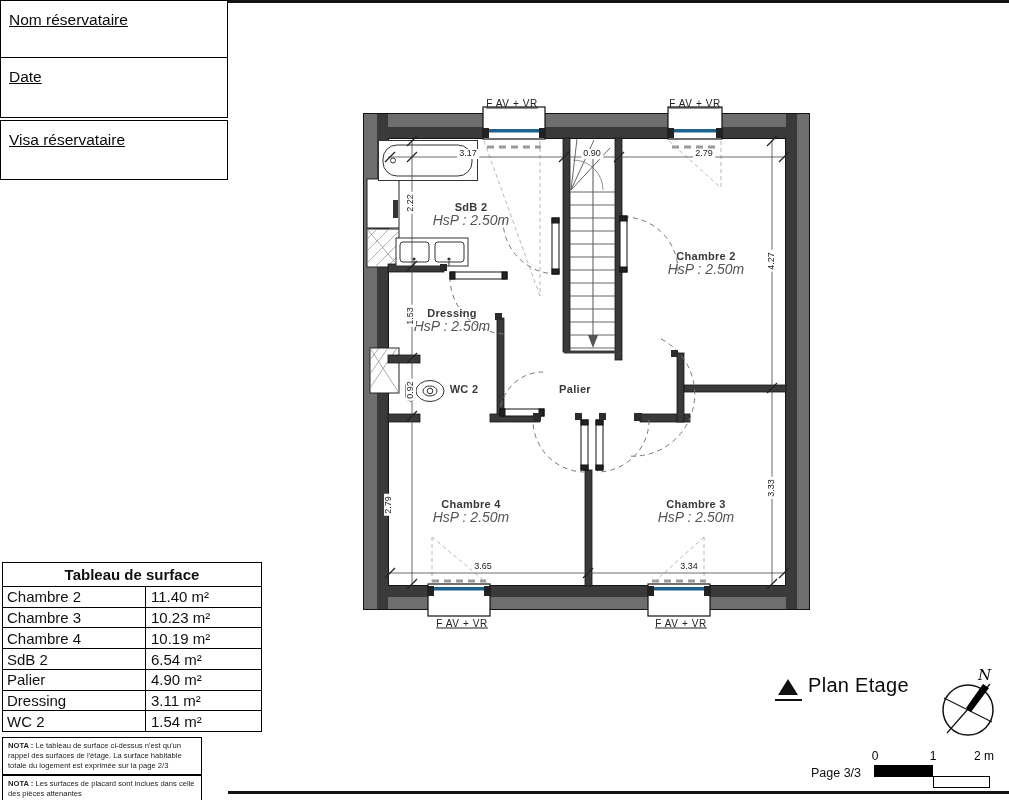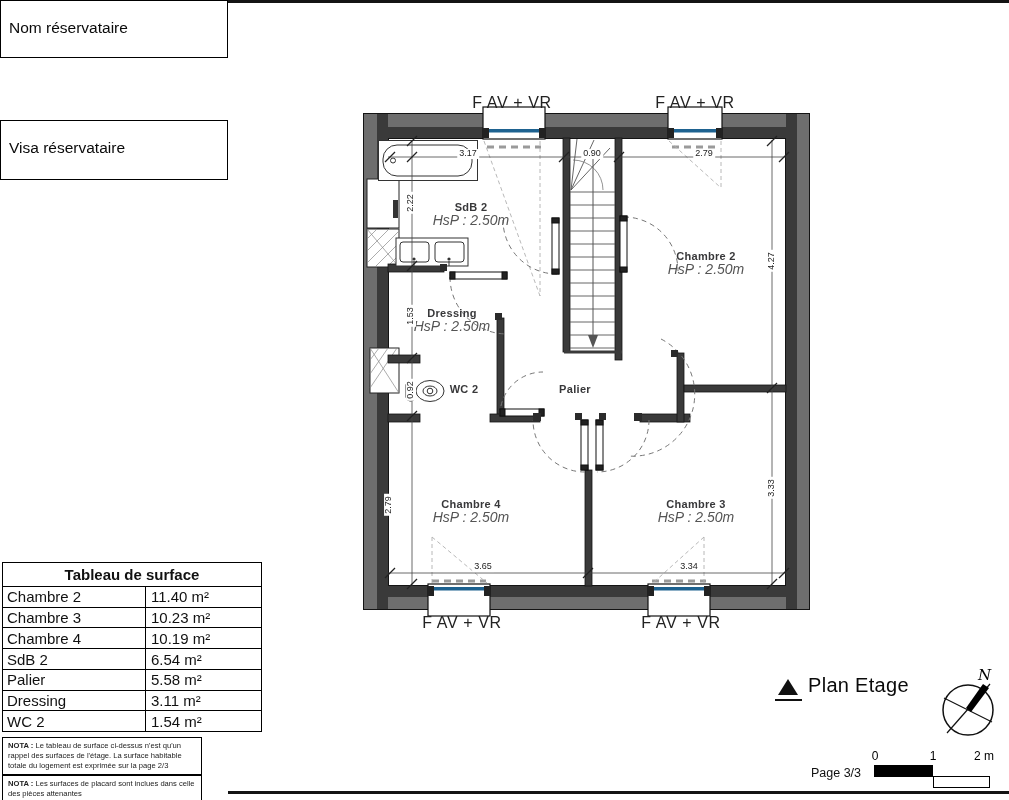--- a/index.html
+++ b/index.html
@@ -5,24 +5,24 @@
   html,body{margin:0;padding:0;background:#fff;}
   #sheet{position:relative;width:1009px;height:800px;background:#fff;overflow:hidden;
          font-family:"Liberation Sans",sans-serif;color:#111;}
   svg{position:absolute;left:0;top:0;}
   .t{position:absolute;white-space:nowrap;}
   .ctr{transform:translate(-50%,-50%);}
   .rot{transform:translate(-50%,-50%) rotate(-90deg);}
   .room{font-weight:bold;font-size:11px;color:#38383a;letter-spacing:.3px;}
   .hsp{font-style:italic;font-size:14px;color:#555;}
   .dim{font-size:9px;color:#222;background:#fff;padding:0 2px;line-height:1.1;}
-  .wlabel{font-size:16px;color:#222;letter-spacing:.6px;font-weight:500;}
+  .wlabel{font-size:10px;color:#222;letter-spacing:.6px;font-weight:500;text-decoration:underline;}
   
   .formbox{position:absolute;left:0;width:228px;border:1.5px solid #000;background:#fff;box-sizing:border-box;}
-  .formbox .lbl{padding:18px 8px;font-size:15.5px;color:#0a0a0a;}
+  .formbox .lbl{padding:10px 8px;font-size:15.5px;color:#0a0a0a;text-decoration:underline;}
   
   #surface-table{position:absolute;left:2px;top:562px;width:260px;height:170px;
     border:1.7px solid #000;box-sizing:border-box;display:flex;flex-direction:column;background:#fff;}
   #surface-table .hd{flex:0 0 23px;border-bottom:1.7px solid #000;display:flex;align-items:center;
     justify-content:center;font-size:15px;font-weight:600;}
   #surface-table .rw{flex:1;display:flex;border-bottom:1.2px solid #000;}
   #surface-table .rw:last-child{border-bottom:none;}
   #surface-table .c1{width:143px;border-right:1.2px solid #000;padding:1px 4px;font-size:15px;
     display:flex;align-items:center;box-sizing:border-box;}
   #surface-table .c2{flex:1;padding:1px 5px;font-size:15px;display:flex;align-items:center;box-sizing:border-box;}
@@ -254,20 +254,23 @@
       <circle cx="968" cy="710" r="25" fill="none" stroke="#111" stroke-width="1.5"></circle>
       <line x1="947" y1="733" x2="990" y2="684" stroke="#111" stroke-width="1.2"></line>
       <line x1="944" y1="698" x2="992" y2="722" stroke="#111" stroke-width="1.2"></line>
       <polygon points="966,708 983,684 989,688 971,712" fill="#000"></polygon>
     </g>
   </svg>
 
   <div class="formbox" style="top:0;height:58px;">
     <div class="lbl">Nom réservataire</div>
   </div>
+  <div class="formbox" style="top:56.5px;height:61px;">
+    <div class="lbl">Date</div>
+  </div>
   <div class="formbox" style="top:120px;height:60px;">
     <div class="lbl">Visa réservataire</div>
   </div>
 
   <div id="surface-table">
     <div class="hd">Tableau de surface</div>
     <div class="rw">
       <div class="c1">Chambre 2</div>
       <div class="c2">11.40 m²</div>
     </div>
@@ -278,21 +281,21 @@
     <div class="rw">
       <div class="c1">Chambre 4</div>
       <div class="c2">10.19 m²</div>
     </div>
     <div class="rw">
       <div class="c1">SdB 2</div>
       <div class="c2">6.54 m²</div>
     </div>
     <div class="rw">
       <div class="c1">Palier</div>
-      <div class="c2">5.58 m²</div>
+      <div class="c2">4.90 m²</div>
     </div>
     <div class="rw">
       <div class="c1">Dressing</div>
       <div class="c2">3.11 m²</div>
     </div>
     <div class="rw">
       <div class="c1">WC 2</div>
       <div class="c2">1.54 m²</div>
     </div>
   </div>

